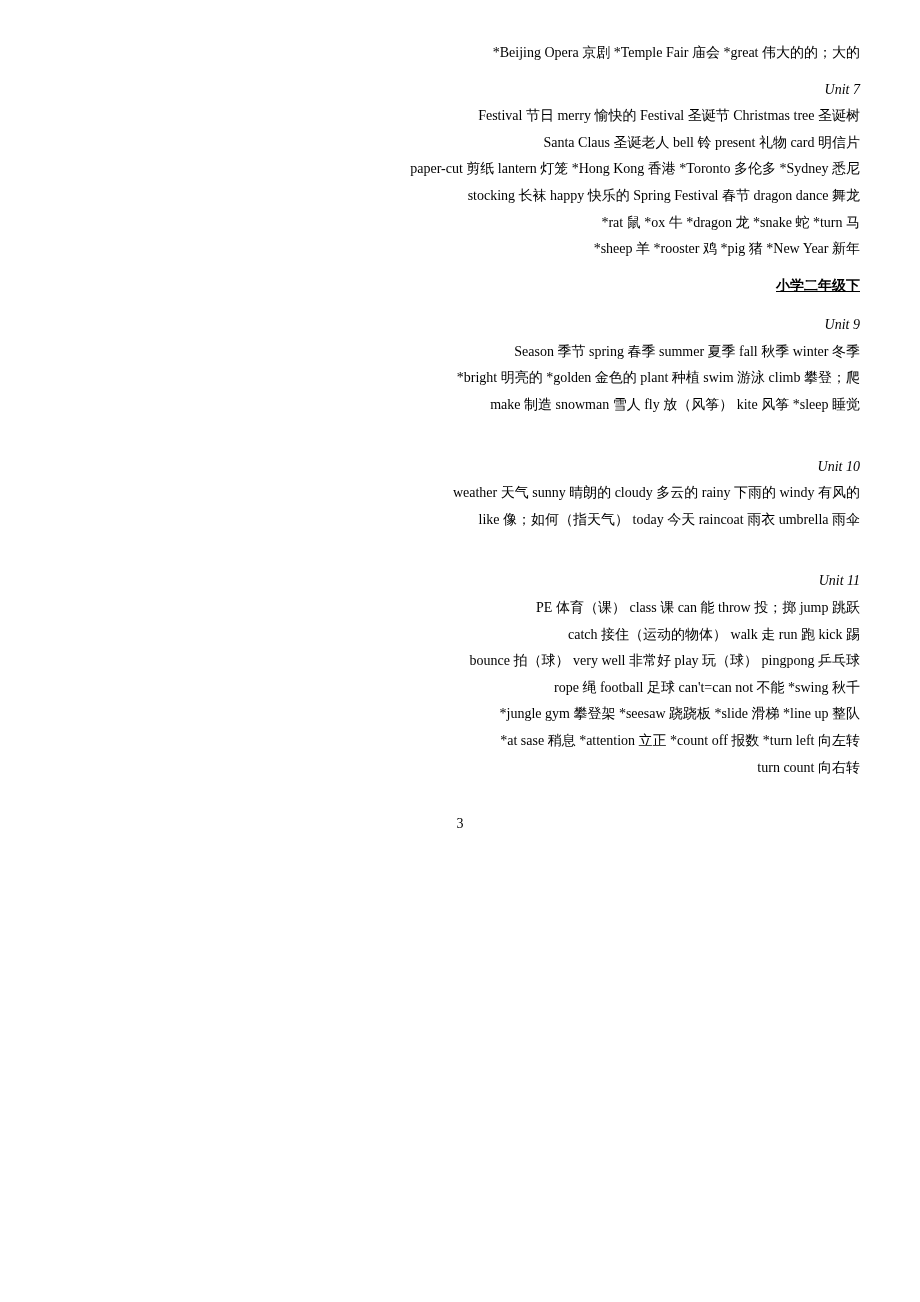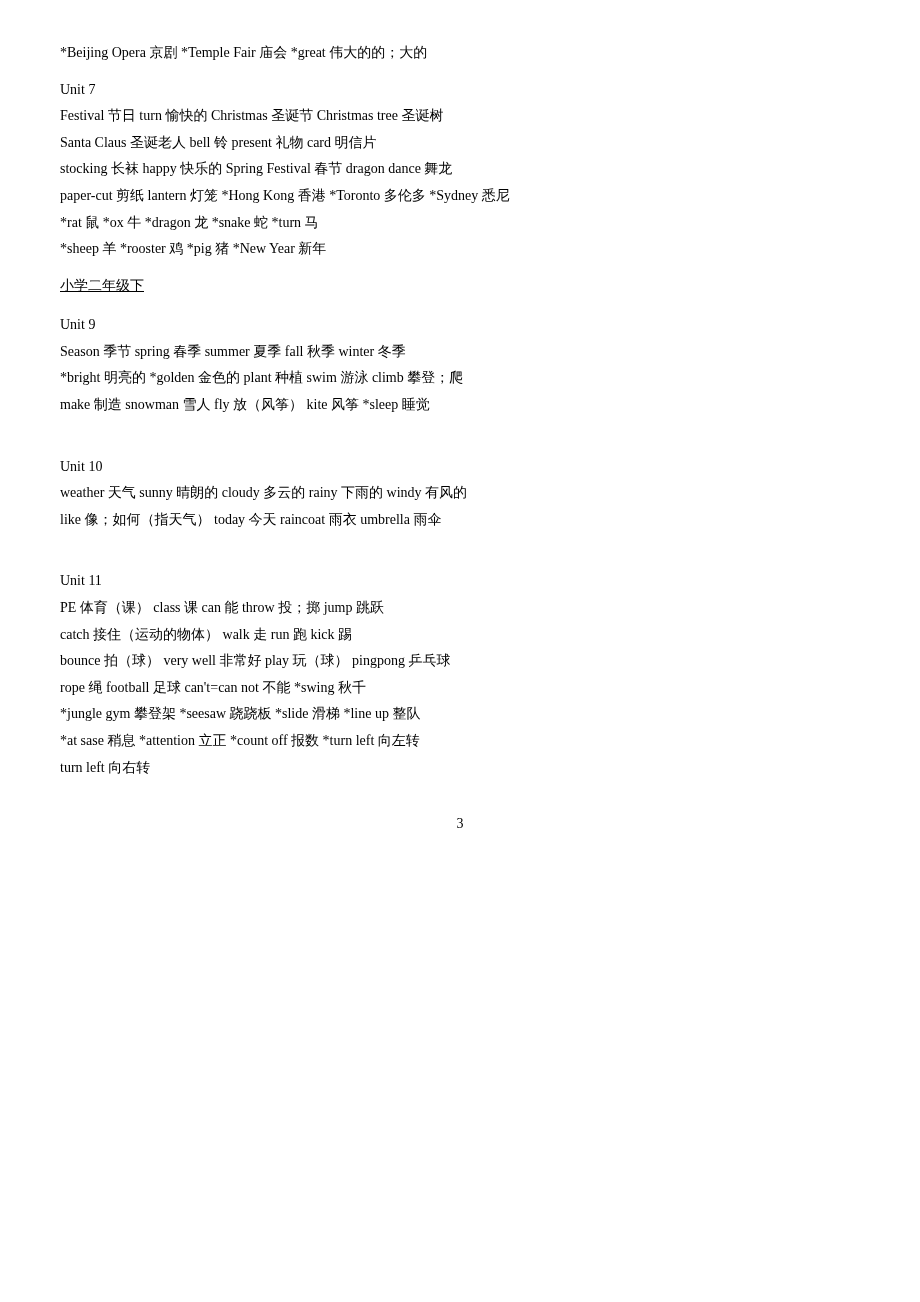--- a/index.html
+++ b/index.html
@@ -1,18 +1,19 @@
 <!DOCTYPE html>
 <html><head>
   <meta charset="utf-8">
   <style>
     * {
       margin: 0;
       padding: 0;
       box-sizing: border-box;
+      text-align: right;
     }
     body {
       background: #ffffff;
       font-family: "SimSun", "宋体", serif;
       font-size: 14px;
       color: #000000;
       width: 920px;
       min-height: 1302px;
       padding: 40px 60px;
       line-height: 1.8;
@@ -21,23 +22,24 @@
       margin-bottom: 6px;
     }
     .line {
       display: block;
       line-height: 1.9;
     }
     .unit-title {
       font-weight: normal;
       display: block;
       margin-top: 10px;
+      font-style: italic;
     }
     .grade-title {
-      font-weight: normal;
+      font-weight: bold;
       text-decoration: underline;
       display: inline-block;
       margin: 4px 0;
     }
     .page-number {
       text-align: center;
       margin-top: 30px;
       font-size: 14px;
     }
   </style>
@@ -45,24 +47,24 @@
 <body>
 
 <div>
 
   <div class="content-block">
     <span class="line">*Beijing Opera  京剧            *Temple Fair  庙会                    *great  伟大的的；大的</span>
   </div>
 
   <div class="content-block">
     <span class="unit-title line">Unit 7</span>
-    <span class="line">Festival  节日     turn  愉快的      Christmas  圣诞节   Christmas tree  圣诞树</span>
+    <span class="line">Festival  节日     merry  愉快的      Festival  圣诞节   Christmas tree  圣诞树</span>
     <span class="line">Santa Claus  圣诞老人                  bell  铃                  present  礼物        card  明信片</span>
+    <span class="line"> paper-cut  剪纸  lantern  灯笼    *Hong Kong  香港        *Toronto  多伦多    *Sydney  悉尼</span>
     <span class="line"> stocking  长袜    happy  快乐的    Spring Festival  春节    dragon dance  舞龙</span>
-    <span class="line"> paper-cut  剪纸  lantern  灯笼    *Hong Kong  香港        *Toronto  多伦多    *Sydney  悉尼</span>
     <span class="line">  *rat  鼠         *ox  牛             *dragon  龙                *snake  蛇                *turn  马</span>
     <span class="line">  *sheep  羊        *rooster  鸡      *pig  猪                    *New Year  新年</span>
   </div>
 
   <div class="content-block">
     <span class="grade-title">小学二年级下</span>
   </div>
 
   <div class="content-block">
     <span class="unit-title line">Unit 9</span>
@@ -80,20 +82,20 @@
   </div>
 
   <div class="content-block">
     <span class="unit-title line">Unit 11</span>
     <span class="line">PE  体育（课）      class  课        can  能         throw  投；掷        jump  跳跃</span>
     <span class="line">catch  接住（运动的物体）              walk  走        run  跑                    kick  踢</span>
     <span class="line">bounce  拍（球）      very well  非常好               play  玩（球）       pingpong  乒乓球</span>
     <span class="line">rope  绳                   football  足球      can't=can not   不能             *swing  秋千</span>
     <span class="line">*jungle gym  攀登架    *seesaw  跷跷板             *slide  滑梯           *line up  整队</span>
     <span class="line">*at sase  稍息           *attention  立正           *count off  报数      *turn left  向左转</span>
-    <span class="line">    turn left  向右转</span>
+    <span class="line">    turn count  向右转</span>
   </div>
 
   <div class="page-number">
     <span>3</span>
   </div>
 
 </div>
 
 </body></html>

